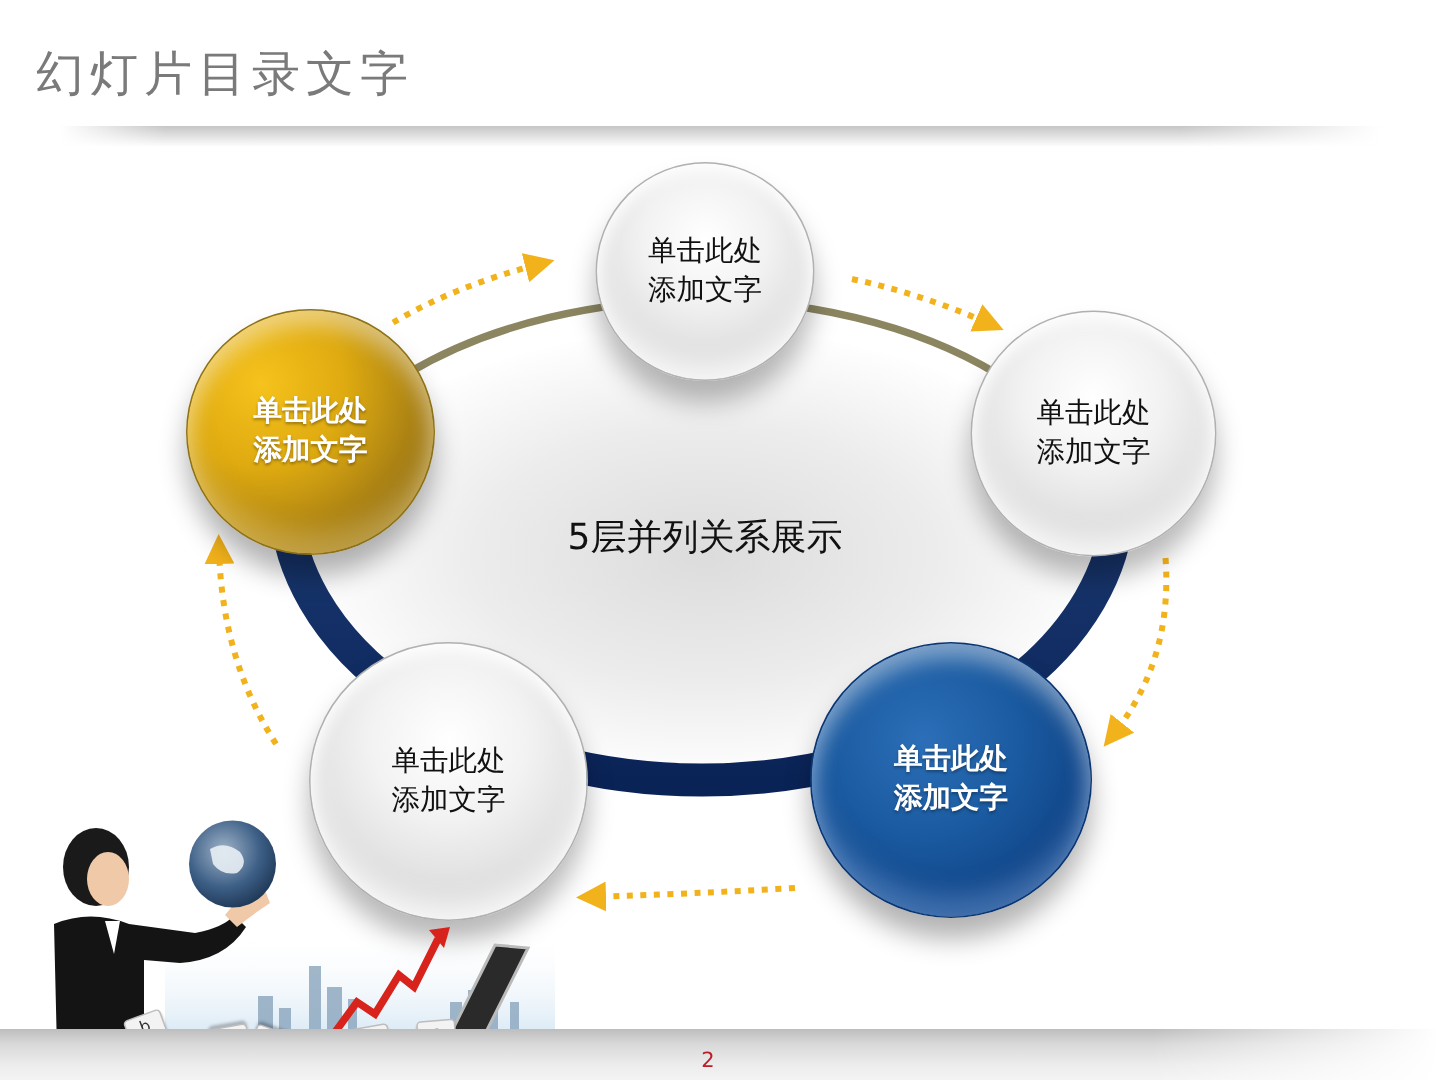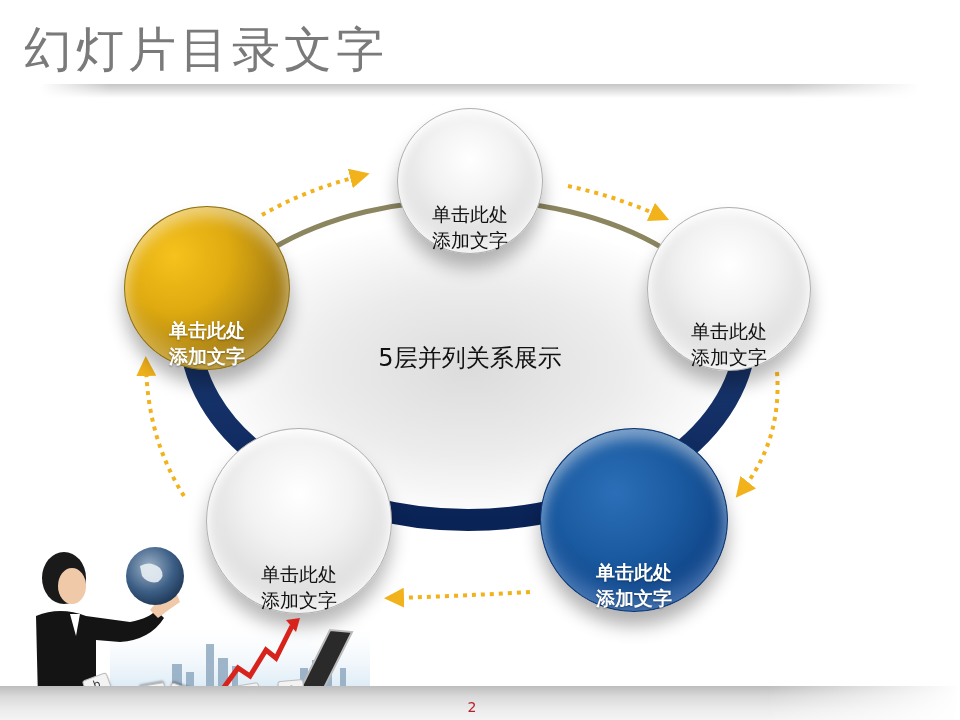--- a/index.html
+++ b/index.html
@@ -4,43 +4,43 @@
 <style>
   html, body { margin: 0; padding: 0; }
   body {
     width: 960px; height: 720px; position: relative; overflow: hidden;
     background: #ffffff;
     font-family: "DejaVu Sans", "Liberation Sans", sans-serif;
   }
   .slide-title {
     position: absolute; left: 24px; top: 22px;
     font-family: "DejaVu Serif", "Liberation Serif", serif;
-    font-size: 48px; color: #7a7a7a; letter-spacing: 4px;
+    font-size: 32px; color: #7a7a7a; letter-spacing: 4px;
     line-height: 54px;
   }
   .title-rule {
     position: absolute; left: 40px; top: 84px; width: 880px; height: 14px;
     background: linear-gradient(to bottom, rgba(150,150,150,0.55), rgba(255,255,255,0) 100%);
     -webkit-mask-image: linear-gradient(to right, transparent 0%, #000 8%, #000 85%, transparent 100%);
     mask-image: linear-gradient(to right, transparent 0%, #000 8%, #000 85%, transparent 100%);
   }
   .center-glow {
     position: absolute; left: 200px; top: 220px; width: 540px; height: 300px;
     border-radius: 50%;
     background: radial-gradient(ellipse at center, #dcdcdc 0%, #ececec 40%, rgba(255,255,255,0) 72%);
   }
   svg.diagram { position: absolute; left: 0; top: 0; }
   .center-title {
     position: absolute; left: 330px; top: 340px; width: 280px; text-align: center;
     font-size: 24px; font-weight: normal; color: #111; line-height: 36px;
   }
   .node {
     position: absolute; border-radius: 50%;
-    display: flex; align-items: flex-end; justify-content: center;
-    text-align: center; box-sizing: border-box;
+    display: flex; align-items: center; justify-content: center;
+    text-align: center; box-sizing: border-box; font-family: Liberation Serif, serif;
   }
   .node .label { font-size: 19px; line-height: 26px; }
   .node.grey {
     background: radial-gradient(circle at 50% 35%, #ffffff 0%, #f2f2f2 35%, #d9d9d9 75%, #bdbdbd 100%);
     border: 1px solid #b0b0b0;
     box-shadow: 0 14px 18px rgba(0,0,0,0.28), inset 0 -10px 18px rgba(255,255,255,0.8), inset 0 6px 10px rgba(255,255,255,0.9);
     color: #111;
   }
   .node.gold {
     background: radial-gradient(circle at 30% 30%, #f6c21c 0%, #deaa10 35%, #a17a14 70%, #6c561b 100%);

